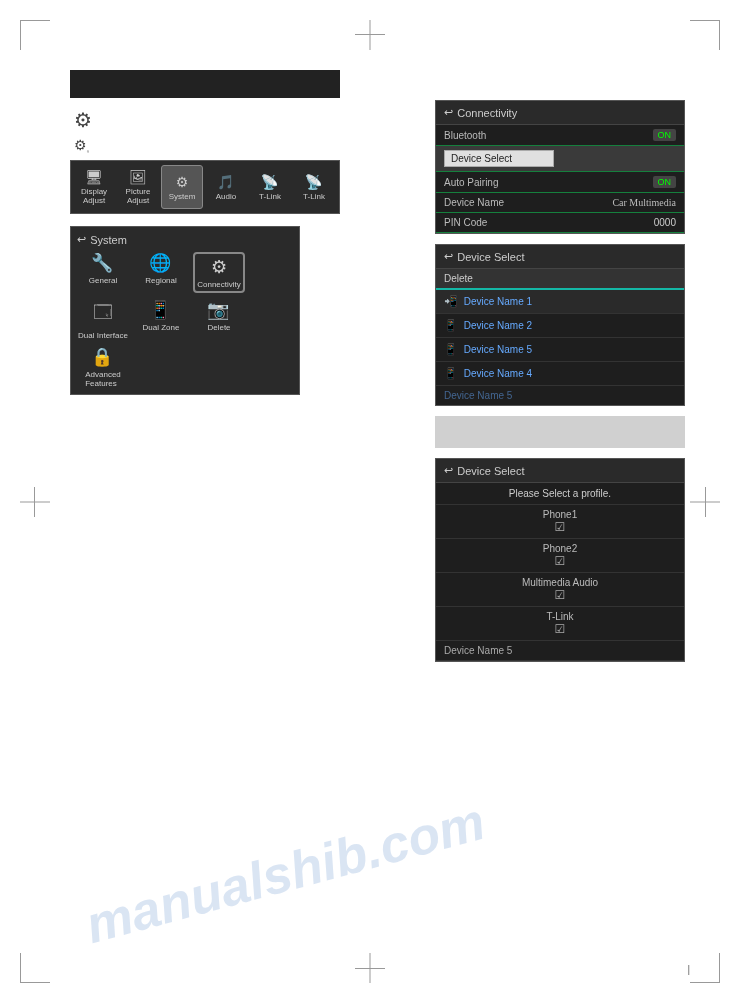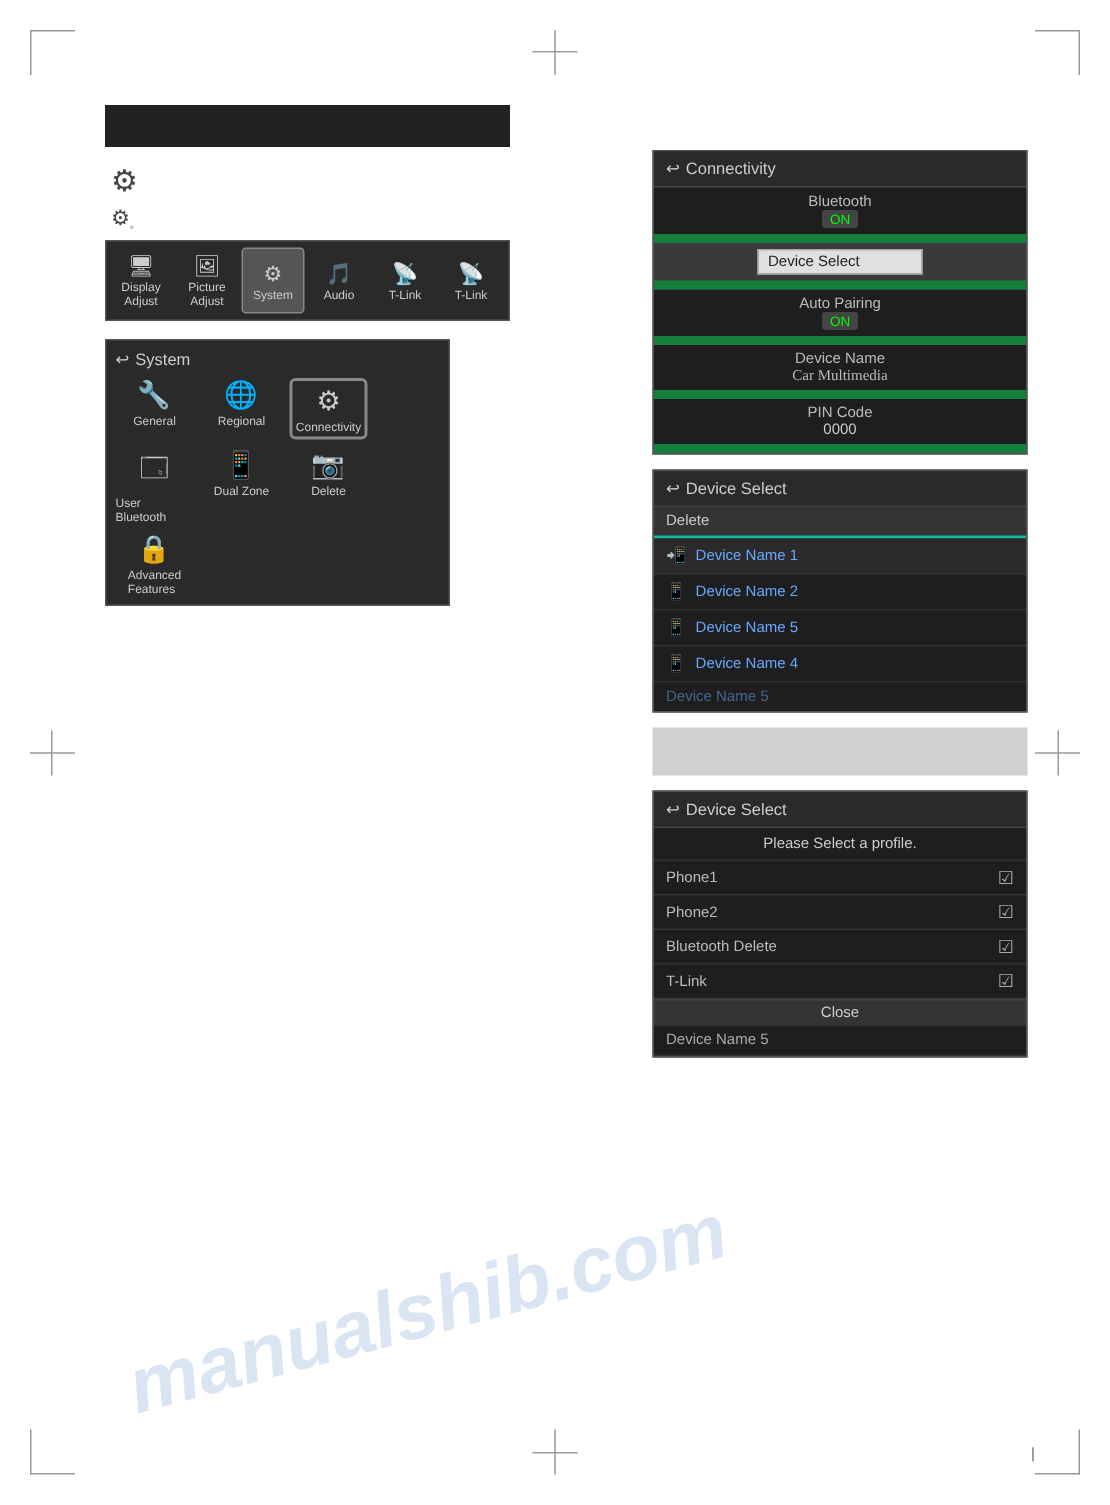--- a/index.html
+++ b/index.html
@@ -167,24 +167,23 @@
       display: flex;
       align-items: center;
       gap: 4px;
       border-bottom: 1px solid #444;
     }
     .panel-row {
       display: flex;
       align-items: center;
       justify-content: space-between;
       padding: 4px 8px;
-      border-bottom: 6px solid #15803d;
+      border-bottom: 1px solid #15803d;
       font-size: 10px;
       color: #bbb;
-      flex-direction: column;
     }
     .panel-row.highlighted {
       background: #3a3a3a;
     }
     .on-badge {
       background: #444;
       color: #0f0;
       font-size: 9px;
       padding: 1px 5px;
       border-radius: 2px;
@@ -268,20 +267,21 @@
     }
     .profile-item {
       display: flex;
       align-items: center;
       justify-content: space-between;
       padding: 4px 8px;
       border-bottom: 1px solid #333;
       font-size: 10px;
       color: #bbb;
       cursor: pointer;
+      flex-direction: column;
     }
     .profile-check {
       font-size: 12px;
       color: #aaa;
     }
     .close-btn {
       background: #333;
       color: #ccc;
       font-size: 10px;
       padding: 3px;
@@ -387,21 +387,21 @@
       <div class="sys-item">
         <span class="sys-item-icon">🌐</span>
         <span>Regional</span>
       </div>
       <div class="sys-item active-item">
         <span class="sys-item-icon">⚙</span>
         <span>Connectivity</span>
       </div>
       <div class="sys-item">
         <span class="sys-item-icon">🗔</span>
-        <span>User Bluetooth</span>
+        <span>Dual Interface</span>
       </div>
       <div class="sys-item">
         <span class="sys-item-icon">📱</span>
         <span>Dual Zone</span>
       </div>
       <div class="sys-item">
         <span class="sys-item-icon">📷</span>
         <span>Delete</span>
       </div>
       <div class="sys-item">
@@ -481,24 +481,23 @@
     <div class="profile-header-text">Please Select a profile.</div>
     <div class="profile-item">
       <span>Phone1</span>
       <span class="profile-check">☑</span>
     </div>
     <div class="profile-item">
       <span>Phone2</span>
       <span class="profile-check">☑</span>
     </div>
     <div class="profile-item">
-      <span>Bluetooth Delete</span>
+      <span>Multimedia Audio</span>
       <span class="profile-check">☑</span>
     </div>
     <div class="profile-item">
       <span>T-Link</span>
       <span class="profile-check">☑</span>
     </div>
-    <div class="close-btn">Close</div>
     <div class="device-name-label">Device Name 5</div>
   </div>
 
 </div>
 
 </body></html>

